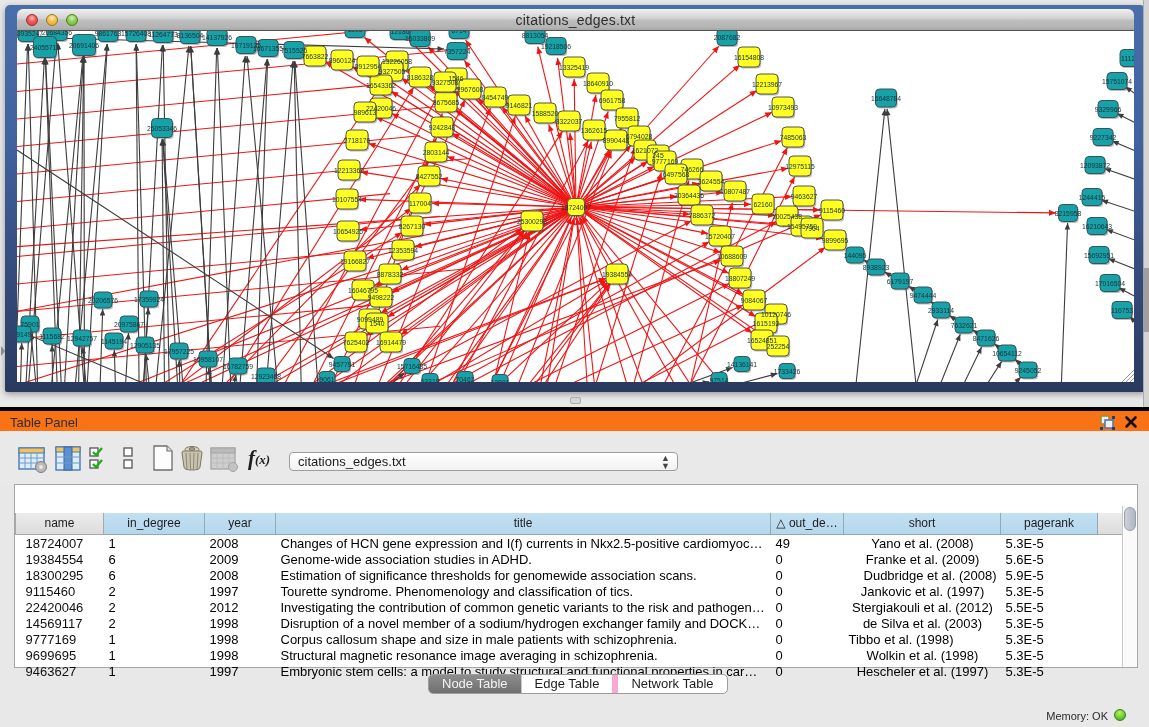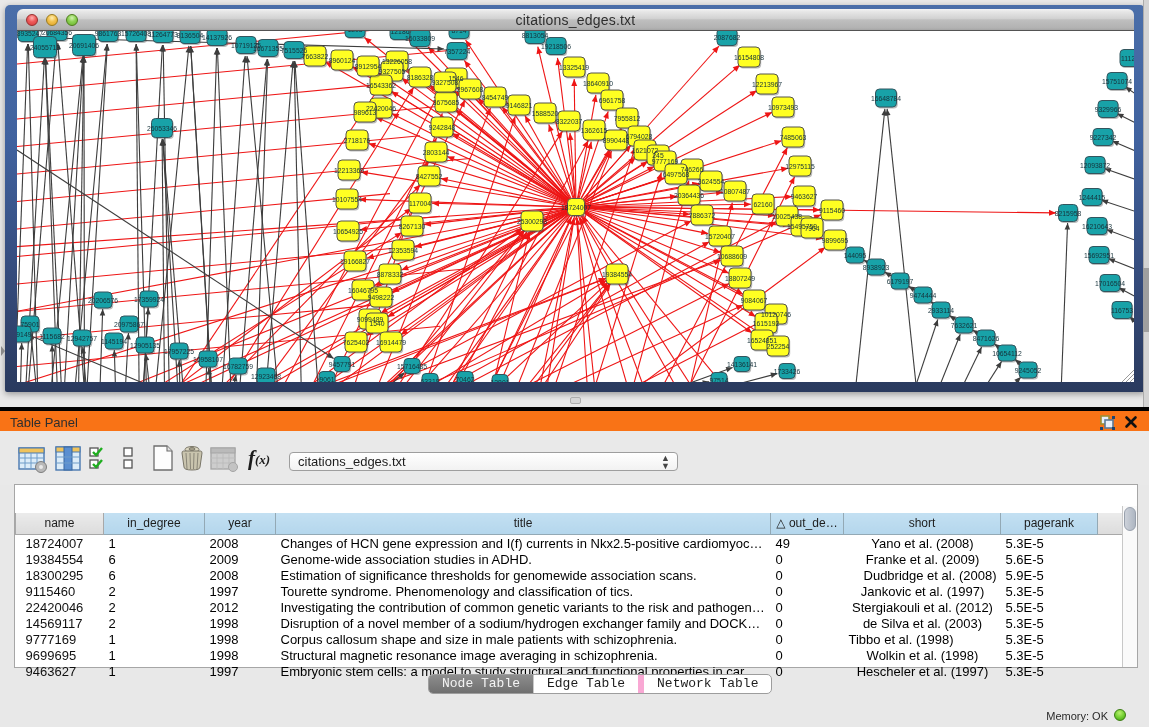--- a/index.html
+++ b/index.html
@@ -46,21 +46,21 @@
 table.grid th.grey { background:linear-gradient(180deg,#ebebeb,#dcdcdc); border-color:#a8a8a8; }
 table.grid td { height:16px; padding:1px 4px 0 5px; } table.grid td:first-child { padding-left:10px; color:#111; white-space:nowrap; overflow:hidden; }
 #vscroll { position:absolute; right:0; top:21px; width:15px; height:161px; background:#fafafa;
   border-left:1px solid #c8c8c8; }
 #vthumb { position:absolute; left:1px; top:1px; width:12px; height:24px; border-radius:6px;
   background:linear-gradient(90deg,#cdd2da,#aeb6c2); border:1px solid #98a0ac; }
 
 #tabs { position:absolute; left:428px; top:674px; height:20px; display:flex;
   border:1px solid #9d9d9d; border-radius:5px; overflow:hidden; background:#fff;
   font-size:13px; line-height:18px; }
-#tabs .seg { padding:0 13px; color:#1d1d1d;font-family:Liberation Mono, monospace; }
+#tabs .seg { padding:0 13px; color:#1d1d1d; }
 #tabs .seg.sel { background:linear-gradient(180deg,#8d8d8d,#6f6f6f); color:#f4f4f4; }
 #tabs .seg.mid { border-left:1px solid #c9c9c9; border-right:6px solid #f9a8d4; }
 
 #mem { position:absolute; right:41px; top:710px; font-size:11px; color:#2a2a2a; }
 #memdot { position:absolute; right:23px; top:709px; width:12px; height:12px; border-radius:50%;
   background:radial-gradient(circle at 45% 30%,#b8f06e 0%,#6ecc2e 55%,#3f9a12 100%);
   border:1px solid #3a7d10; }
 
 #rsb { position:absolute; right:0; top:0; width:6px; height:407px; background:#d4d4d4; border-left:1px solid #ababab;}
 #rsbthumb { position:absolute; right:0px; top:268px; width:6px; height:64px; background:#9f9f9f; }

